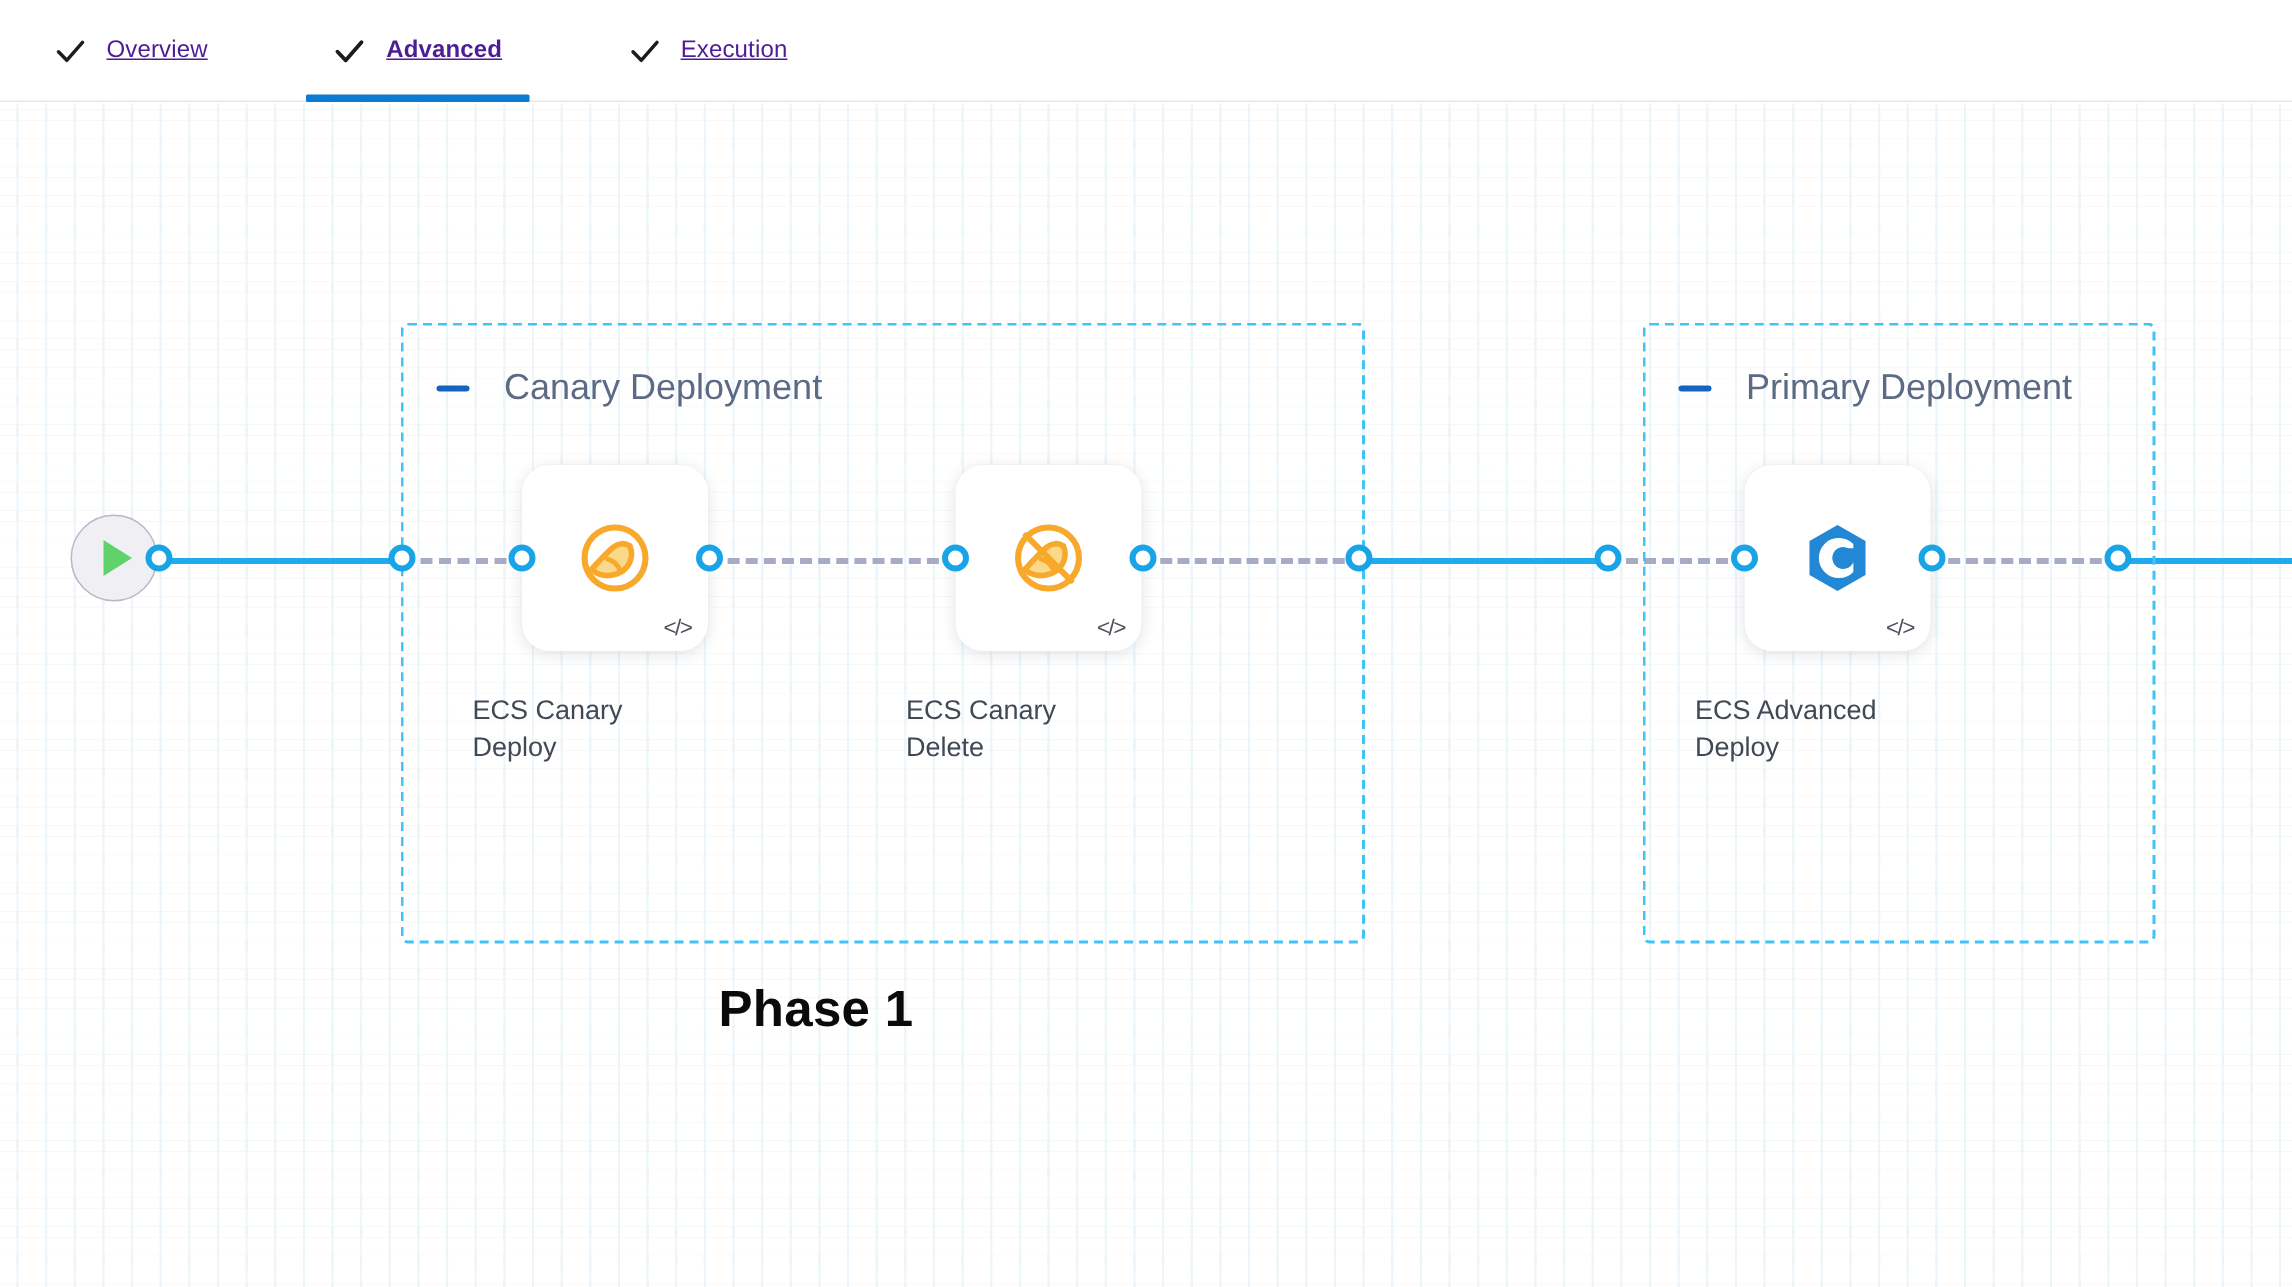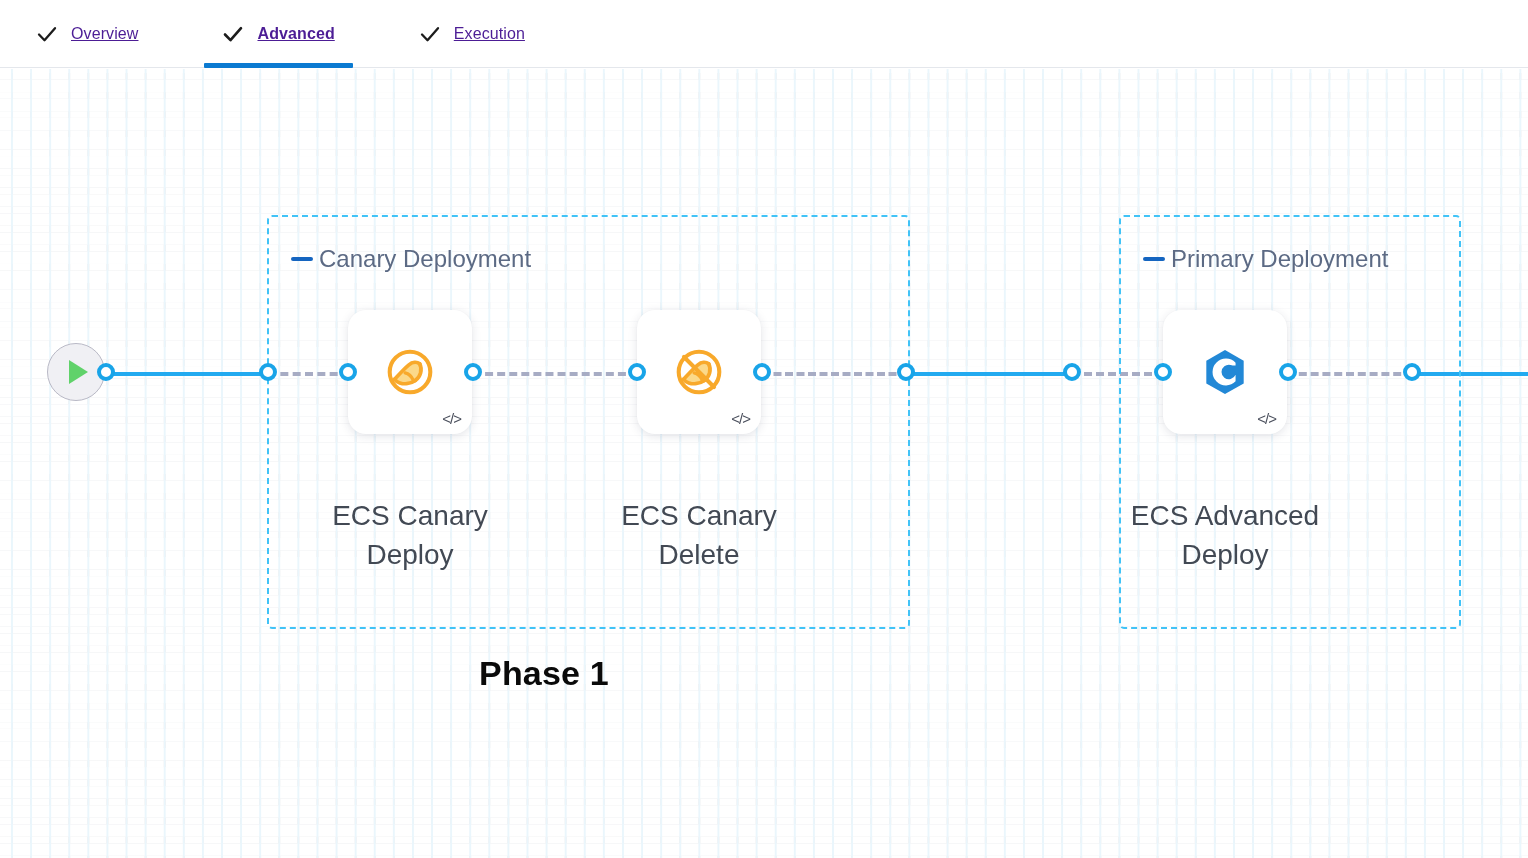--- a/index.html
+++ b/index.html
@@ -100,21 +100,21 @@
   .group {
     position: absolute;
     border: 2px dashed #41c3f7;
     border-radius: 5px;
     background: transparent;
   }
   .group-head {
     position: absolute;
     top: 28px; left: 22px;
     display: flex; align-items: center;
-    gap: 6px;
+    gap: 23px;
     cursor: pointer;
   }
   .collapse-dash {
     width: 22px; height: 4px;
     background: #1565c0;
     border-radius: 2px;
     flex: none;
   }
   .group-title {
     font-size: 24px;
@@ -185,27 +185,26 @@
     font-size: 15px;
     line-height: 1;
     color: #4a4f5c;
     font-family: "Liberation Sans", sans-serif;
     letter-spacing: -1px;
     cursor: pointer;
   }
   .node-label {
     position: absolute;
     width: 190px;
-    text-align: center;
-    font-size: 28px;
+    text-align: left;
+    font-size: 18px;
     line-height: 1.38;
     color: #424954;
     white-space: pre-line;
     cursor: default;
-    margin-top: 36px;
   }
 
   
   .phase-label {
     position: absolute;
     font-size: 34px;
     font-weight: bold;
     color: #0a0a0a;
     white-space: nowrap;
     letter-spacing: .2px;
@@ -266,21 +265,21 @@
 
     <div class="edge solid" style="left:1411px; top:303px; width:117px;"></div>
 
     <div class="group" style="left:267px; top:146px; width:643px; height:414px;">
       <div class="group-head">
         <span class="collapse-dash"></span>
         <span class="group-title">Canary Deployment</span>
       </div>
     </div>
 
-    <div class="group" style="left:1119px; top:146px; width:342px; height:414px;">
+    <div class="group" style="left:1095px; top:146px; width:342px; height:414px;">
       <div class="group-head">
         <span class="collapse-dash"></span>
         <span class="group-title">Primary Deployment</span>
       </div>
     </div>
 
     <div class="start-node" style="left:47px; top:274px;">
       <div class="play-tri"></div>
     </div>
 

